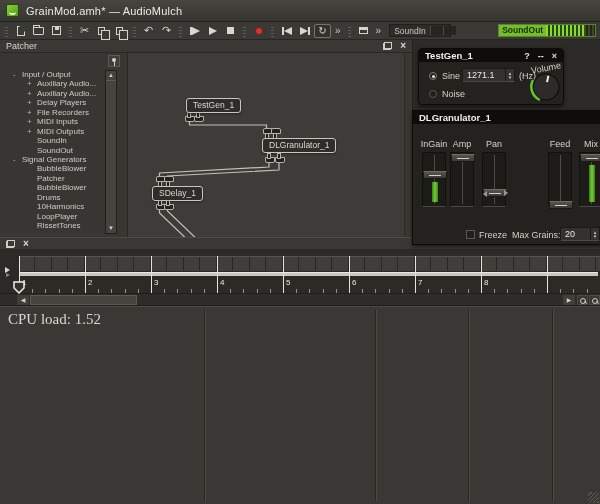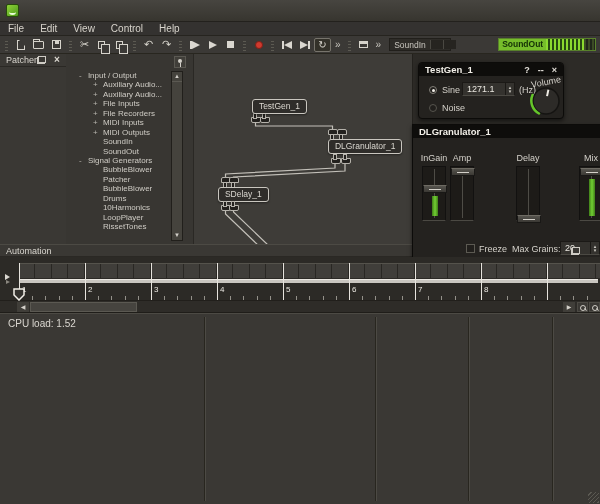--- a/index.html
+++ b/index.html
@@ -43,21 +43,21 @@
   .si-box .lbl { font-size:8.5px; color:#c9c6bf; padding:0 4px; flex:1; }
   .si-cells { display:flex; height:9px; margin-right:2px; }
   .si-cells span { width:13px; height:9px; border-left:1px solid #4a4842; background:#262420; }
   .so-box { width:98px; border-color:#59822b; background:#27301c; margin-left:46px; }
   .so-lbl { font-size:8.5px; font-weight:bold; color:#143106; background:#76bd2b; padding:0 3px; height:11px; line-height:11px; }
   .so-meter { flex:1; height:11px; background:repeating-linear-gradient(90deg,#8bd92f 0 2px,#274712 2px 4px); position:relative; }
   .so-meter::after { content:""; position:absolute; right:0; top:0; width:11px; height:11px; background:repeating-linear-gradient(90deg,#3c4a26 0 2px,#20261a 2px 4px); }
 
   
   .content { flex:1; display:flex; }
-  .leftcol { width:412px; display:flex; flex-direction:row; }
+  .leftcol { width:412px; display:flex; flex-direction:column; }
   .panehead { height:13px; background:#3a3834; border-bottom:1px solid #2a2824; display:flex; align-items:center; padding:0 6px; }
   .panehead .pt { font-size:9px; color:#d8d5ce; flex:1; }
   .fl-ico { width:9px; height:8px; position:relative; margin-right:8px; }
   .fl-ico::before { content:""; position:absolute; left:0; bottom:0; width:6px; height:5px; border:1px solid #cfccc5; }
   .fl-ico::after { content:""; position:absolute; right:0; top:0; width:6px; height:5px; border:1px solid #cfccc5; background:#3a3834; }
   .x-ico { font-size:10px; font-weight:bold; color:#dcd9d2; line-height:10px; }
 
   
   .inner { flex:1; display:flex; position:relative; }
   .sidebar { width:128px; background:#383632; border-right:1px solid #2a2824; position:relative; }
@@ -155,40 +155,34 @@
   .hscroll .ar { position:absolute; top:1px; width:12px; height:10px; background:#403e39; color:#d3d0c9; font-size:6px; text-align:center; line-height:10px; }
   .hs-l { left:17px; } .hs-r { left:563px; }
   .hs-th { position:absolute; left:30px; top:1px; width:107px; height:10px; background:#46443f; border:1px solid #5b5952; }
   .zbtn { position:absolute; top:1px; width:11px; height:10px; background:#3a3834; border:1px solid #4c4a44; }
   .zb1 { left:577px; } .zb2 { left:589px; }
   .zbtn::before { content:""; position:absolute; left:2px; top:2px; width:4px; height:4px; border:1px solid #cfccc5; border-radius:50%; }
   .zbtn::after { content:""; position:absolute; left:6px; top:6px; width:3px; height:1px; background:#cfccc5; transform:rotate(45deg); }
 
   
   .statusbar { flex:1; background:#3a3834; border-top:1px solid #4c4a44; position:relative; }
-  .cpu { position:absolute; left:8px; top:4px; font-size:10px; color:#dad7d0; }
+  .cpu { position:absolute; left:8px; top:4px; font-size:15px; color:#dad7d0;font-family:Liberation Serif, serif; }
   .sdiv { position:absolute; top:3px; bottom:3px; width:2px; border-left:1px solid #28261f; border-right:1px solid #4c4a44; }
   .sgrip { position:absolute; right:1px; bottom:1px; width:11px; height:11px; background:repeating-linear-gradient(135deg,transparent 0 2px,#5b5952 2px 3px); }
 </style>
 </head>
 <body>
 
 <div class="app" data-name="audiomulch-window">
 
   <div class="titlebar" data-name="title-bar">
     <div class="appicon" data-name="app-icon"></div>
-  </div>
-
-  <div class="menubar" data-name="menu-bar">
-      <span data-name="menu-item">File</span>
-      <span data-name="menu-item">Edit</span>
-      <span data-name="menu-item">View</span>
-      <span data-name="menu-item">Control</span>
-      <span data-name="menu-item">Help</span>
-    </div>
+    <div class="wintitle" data-name="window-title">GrainMod.amh* — AudioMulch</div>
+  </div>
+
 
   <div class="toolbar" data-name="toolbar">
     <div class="grip" data-name="toolbar-grip"></div>
     <div class="tbtn" data-name="new-file-button">
         <span class="ico-doc" data-name="new-file-icon"></span>
       </div>
     <div class="tbtn" data-name="open-file-button">
         <span class="ico-folder" data-name="open-folder-icon"></span>
       </div>
     <div class="tbtn" data-name="save-button">
@@ -279,21 +273,21 @@
               <div class="tr chi" data-name="tree-item">
                 <span class="tg">+</span>
                 <span class="lb">Auxiliary Audio...</span>
               </div>
               <div class="tr chi" data-name="tree-item">
                 <span class="tg">+</span>
                 <span class="lb">Auxiliary Audio...</span>
               </div>
               <div class="tr chi" data-name="tree-item">
                 <span class="tg">+</span>
-                <span class="lb">File Inputs</span>
+                <span class="lb">Delay Players</span>
               </div>
               <div class="tr chi" data-name="tree-item">
                 <span class="tg">+</span>
                 <span class="lb">File Recorders</span>
               </div>
               <div class="tr chi" data-name="tree-item">
                 <span class="tg">+</span>
                 <span class="lb">MIDI Inputs</span>
               </div>
               <div class="tr chi" data-name="tree-item">
@@ -419,22 +413,29 @@
               <div class="shandle" data-name="fader-handle"></div>
             </div>
           </div>
             <div class="scol" data-name="fader" style="--pos: 2%; left: 34px;">
             <div class="sname" data-name="fader-label">Amp</div>
             <div class="strack" data-name="fader-track">
 
               <div class="shandle" data-name="fader-handle"></div>
             </div>
           </div>
-            <div class="scol" data-name="fader" style="--pos: 90%; left: 100px;">
-            <div class="sname" data-name="fader-label">Delay</div>
+            <div class="scol pan" data-name="fader" style="--pos: 68%; left: 66px;">
+            <div class="sname" data-name="fader-label">Pan</div>
+            <div class="strack" data-name="fader-track">
+
+              <div class="shandle" data-name="fader-handle"></div>
+            </div>
+          </div>
+            <div class="scol" data-name="fader" style="--pos: 90%; left: 132px;">
+            <div class="sname" data-name="fader-label">Feed</div>
             <div class="strack" data-name="fader-track">
 
               <div class="shandle" data-name="fader-handle"></div>
             </div>
           </div>
             <div class="scol fill" data-name="fader" style="--pos: 2%; left: 163px;">
             <div class="sname" data-name="fader-label">Mix</div>
             <div class="strack" data-name="fader-track">
               <div class="sfill" data-name="fader-green-fill"></div>
               <div class="shandle" data-name="fader-handle"></div>
@@ -523,21 +524,20 @@
 
       <div class="rp-sb" data-name="properties-horizontal-scrollbar">
         <span class="ar" data-name="scroll-left-icon">◀</span>
         <span class="tk"></span>
         <span class="ar" data-name="scroll-right-icon">▶</span>
       </div>
     </div>
   </div>
 
   <div class="panehead" data-name="automation-pane-header" style="border-top:1px solid #4c4a44">
-    <span class="pt" data-name="automation-pane-title">Automation</span>
     <span class="fl-ico" data-name="float-pane-icon"></span>
     <span class="x-ico" data-name="close-pane-icon">×</span>
   </div>
 
   <div class="autobody" data-name="automation-timeline">
     <span class="followicon" data-name="auto-scroll-icon"></span>
     <span class="tsig" style="top:7px" data-name="time-signature-numerator">4</span>
     <span class="tsig" style="top:15px" data-name="time-signature-denominator">4</span>
     <div class="beats" data-name="beat-grid"></div>
     <div class="loopband" data-name="loop-region-bar"></div>

